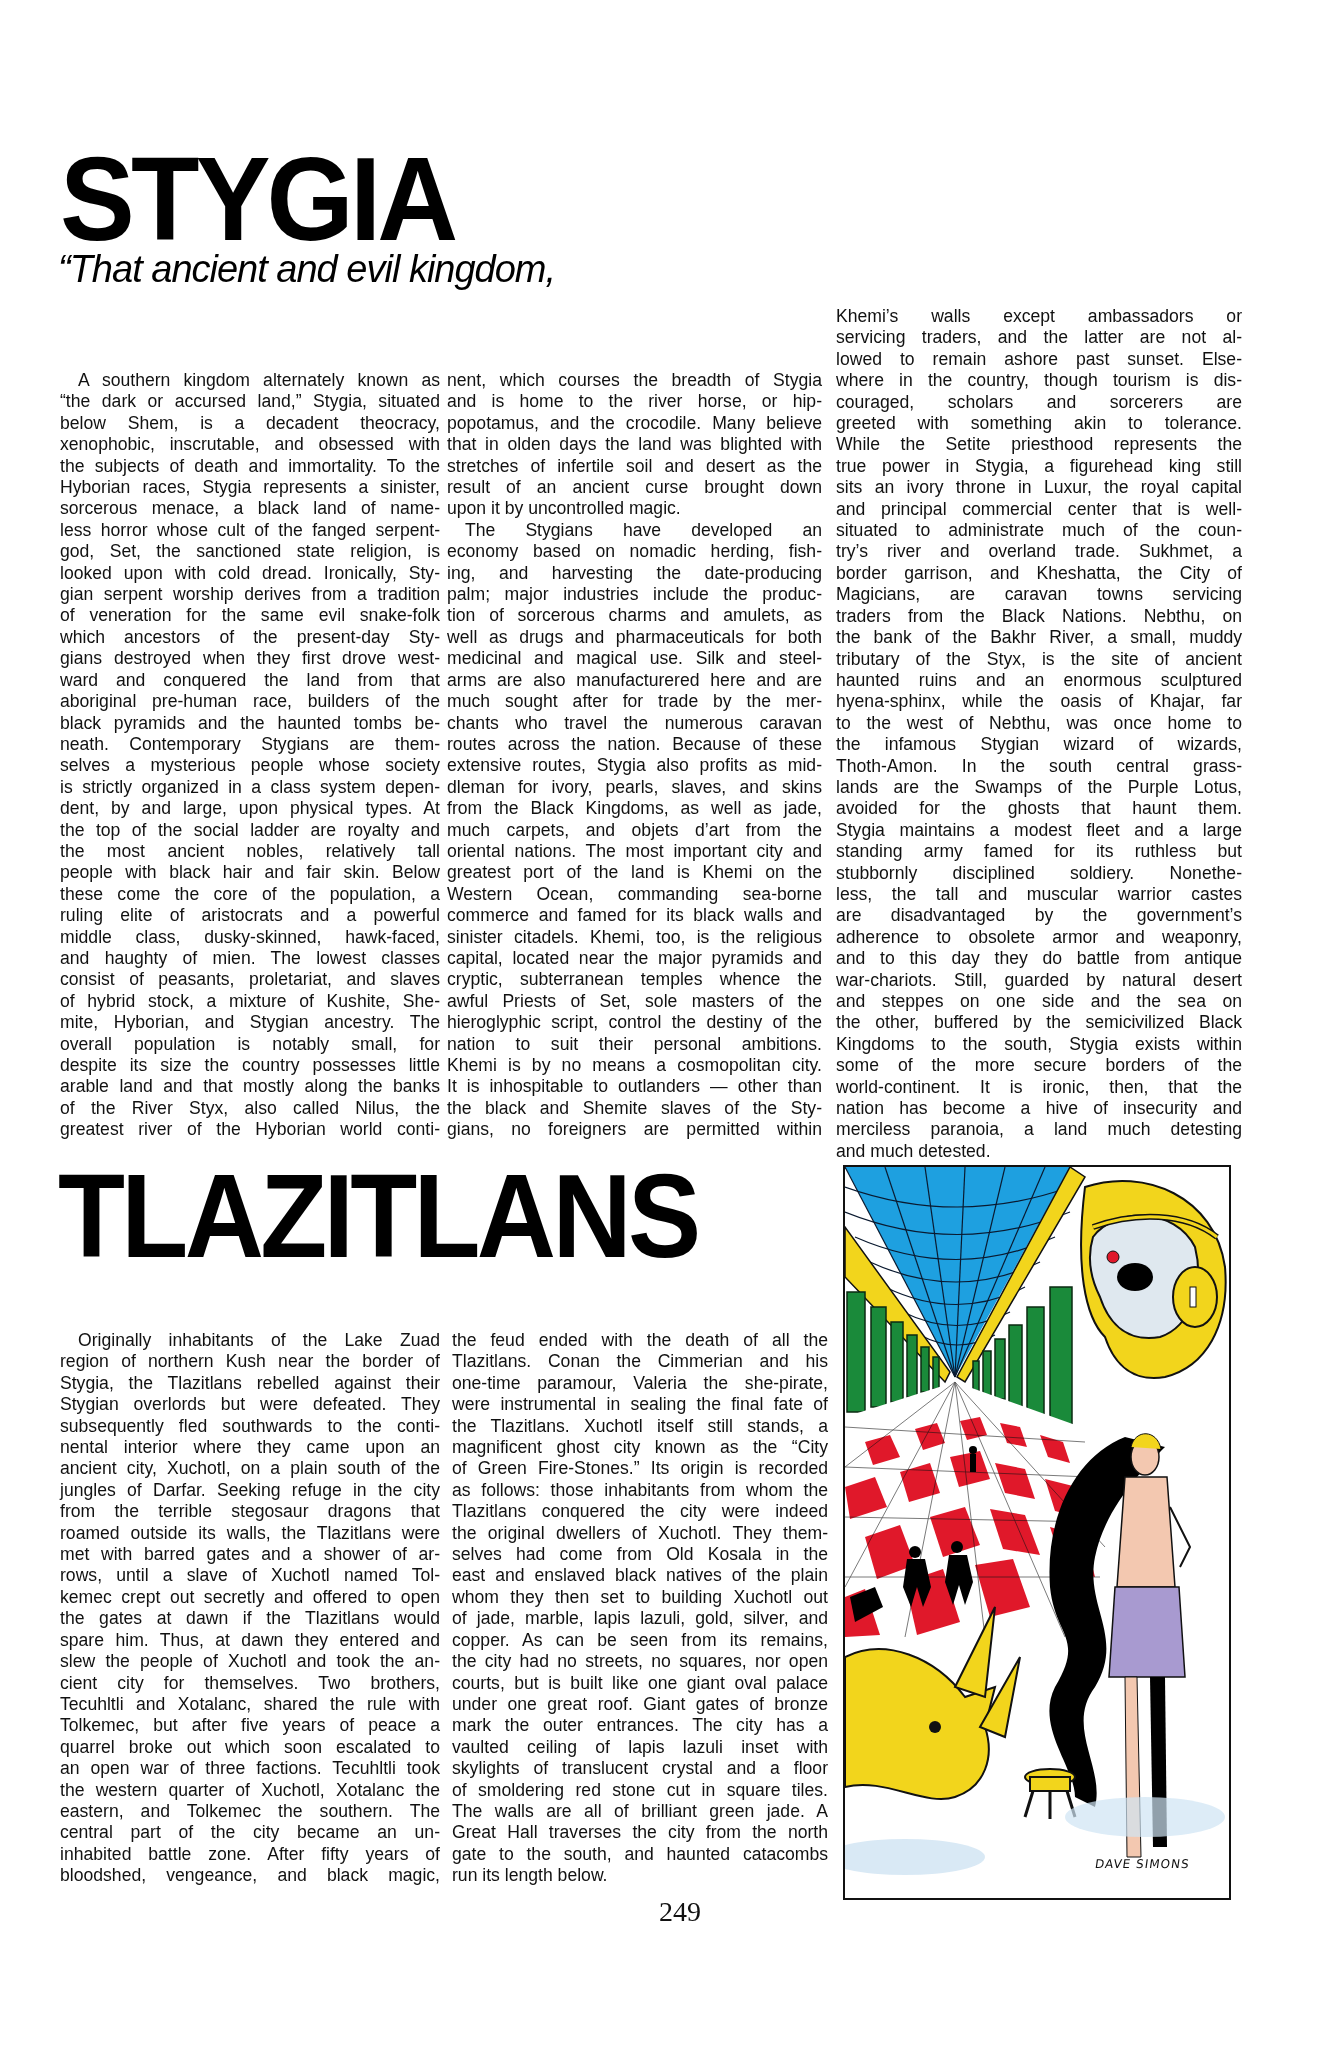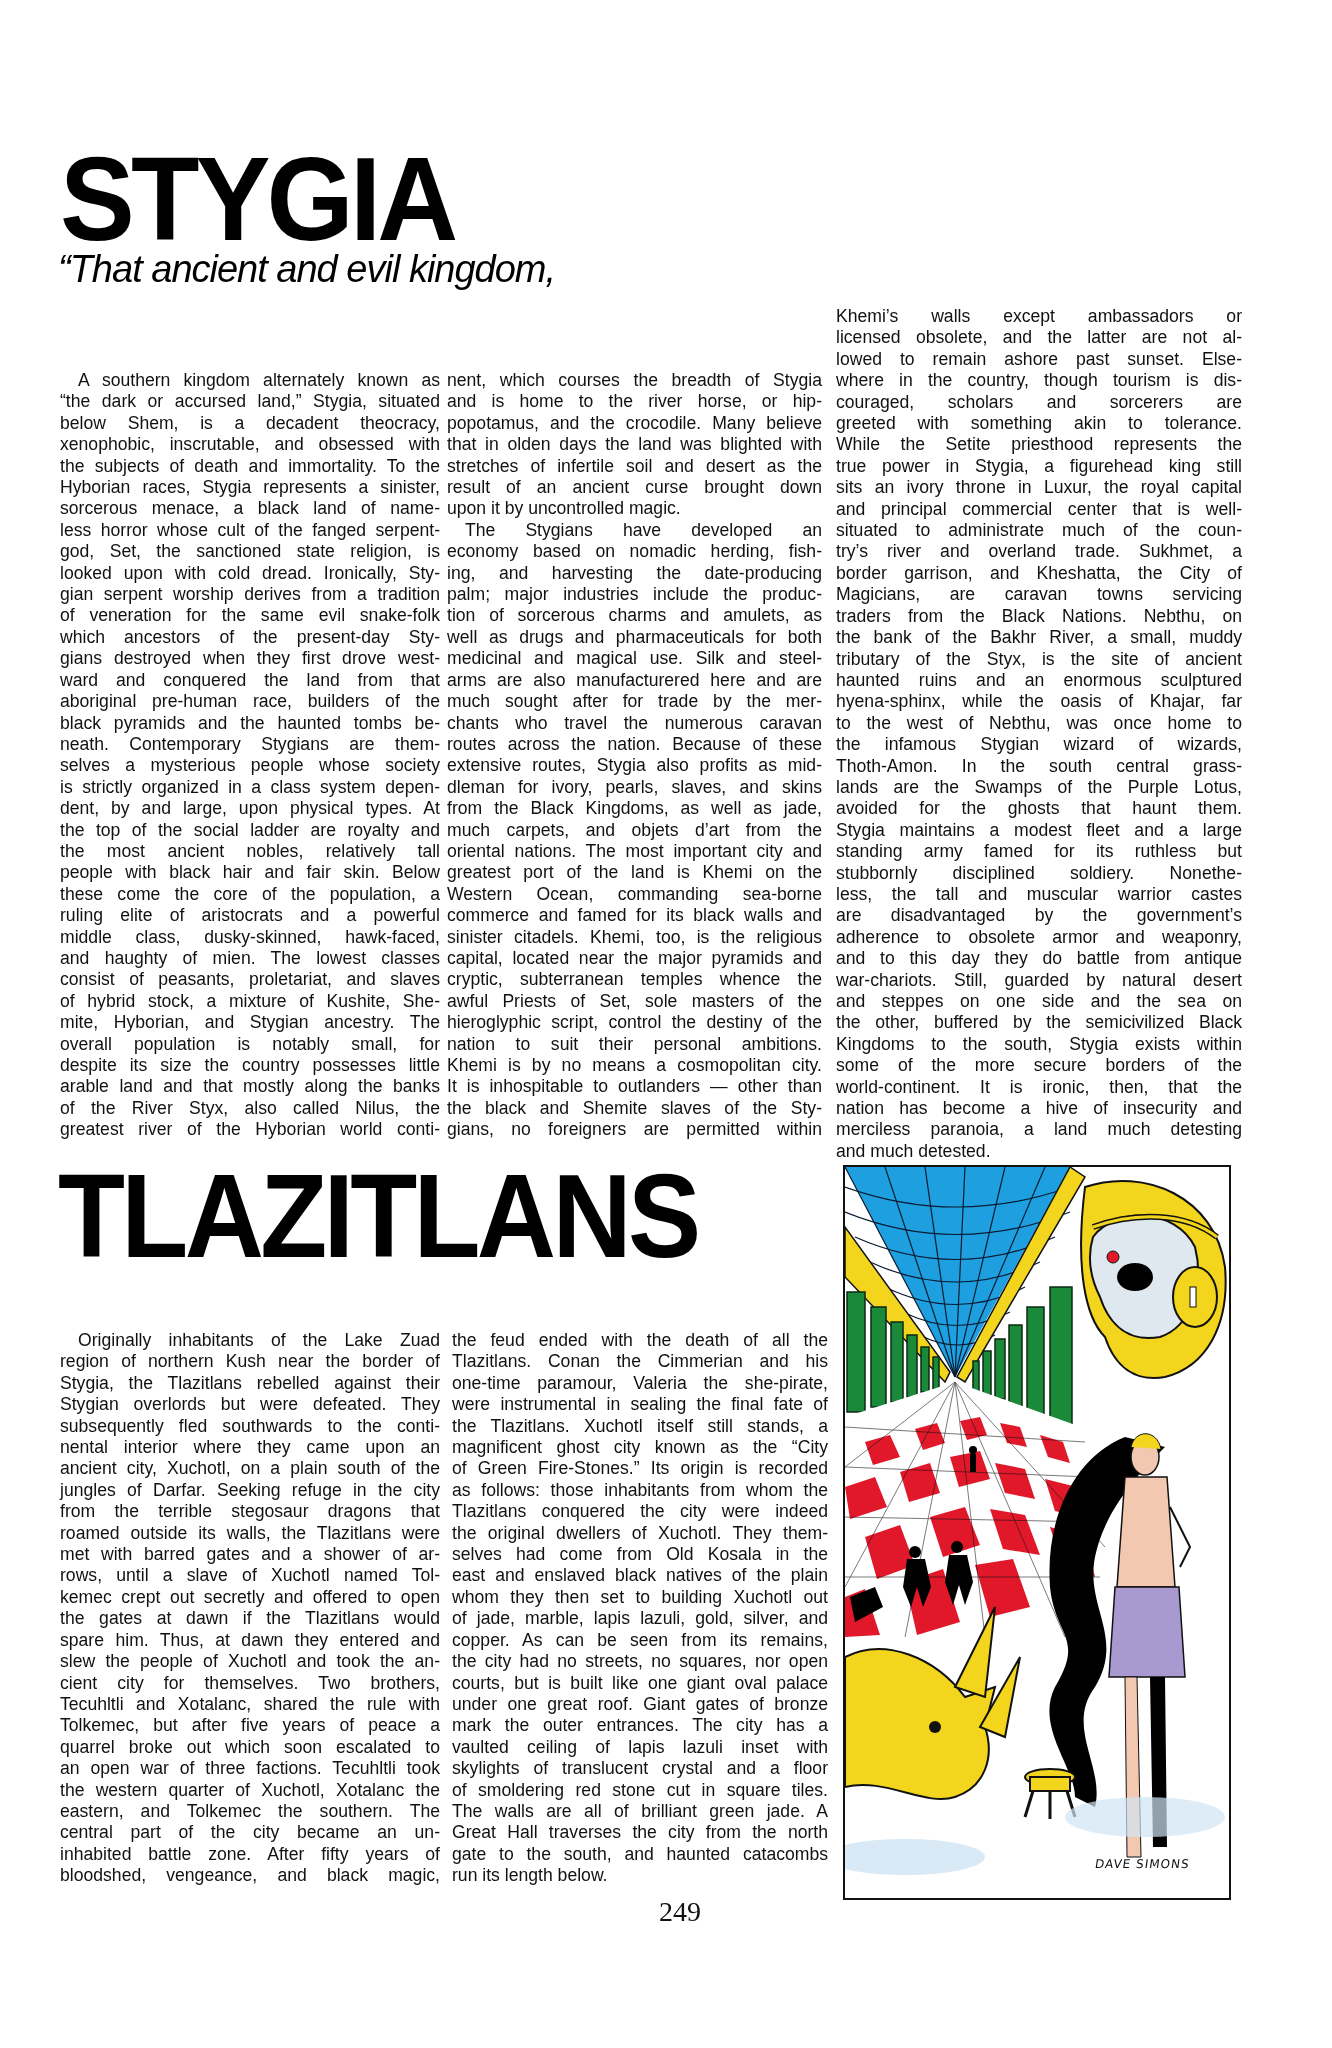--- a/index.html
+++ b/index.html
@@ -114,21 +114,21 @@
       <span class="line">awful Priests of Set, sole masters of the</span>
       <span class="line">hieroglyphic script, control the destiny of the</span>
       <span class="line">nation to suit their personal ambitions.</span>
       <span class="line">Khemi is by no means a cosmopolitan city.</span>
       <span class="line">It is inhospitable to outlanders — other than</span>
       <span class="line">the black and Shemite slaves of the Sty-</span>
       <span class="line">gians, no foreigners are permitted within</span>
     </div>
   <div class="col" id="st-c3" style="left:836px; top:306px; width:406px;">
       <span class="line">Khemi’s walls except ambassadors or</span>
-      <span class="line">licensed obsolete, and the latter are not al-</span>
+      <span class="line">servicing traders, and the latter are not al-</span>
       <span class="line">lowed to remain ashore past sunset. Else-</span>
       <span class="line">where in the country, though tourism is dis-</span>
       <span class="line">couraged, scholars and sorcerers are</span>
       <span class="line">greeted with something akin to tolerance.</span>
       <span class="line">While the Setite priesthood represents the</span>
       <span class="line">true power in Stygia, a figurehead king still</span>
       <span class="line">sits an ivory throne in Luxur, the royal capital</span>
       <span class="line">and principal commercial center that is well-</span>
       <span class="line">situated to administrate much of the coun-</span>
       <span class="line">try’s river and overland trade. Sukhmet, a</span>

